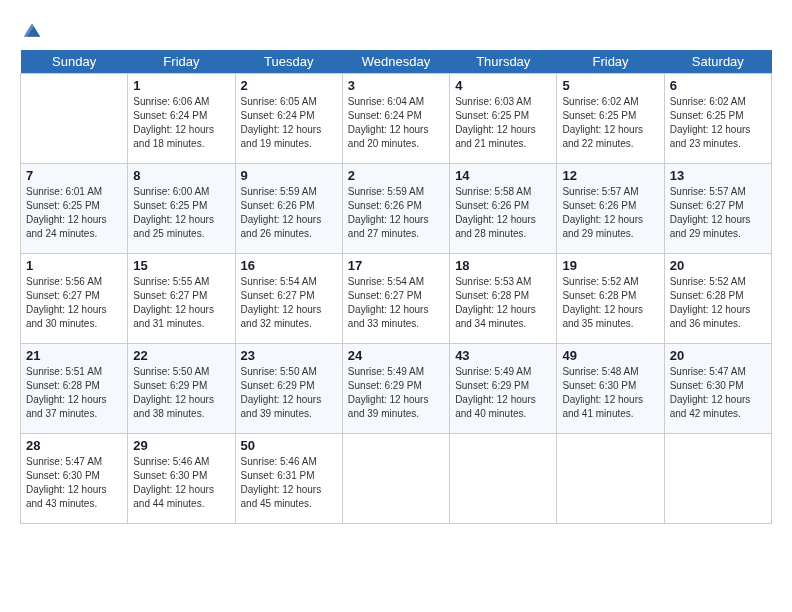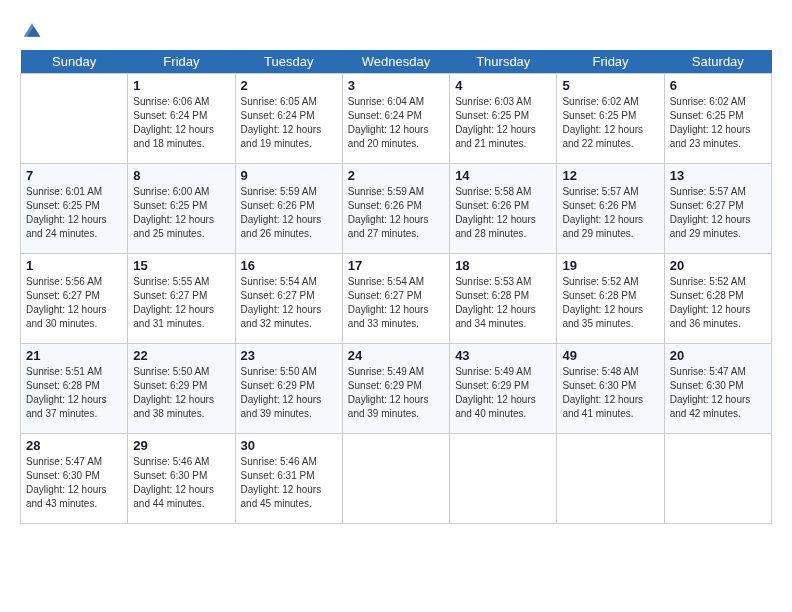--- a/index.html
+++ b/index.html
@@ -247,21 +247,21 @@
       <tr>
         <td>
           <span class="day-number">28</span>
           <div class="day-info">Sunrise: 5:47 AM<br>Sunset: 6:30 PM<br>Daylight: 12 hours and 43 minutes.</div>
         </td>
         <td>
           <span class="day-number">29</span>
           <div class="day-info">Sunrise: 5:46 AM<br>Sunset: 6:30 PM<br>Daylight: 12 hours and 44 minutes.</div>
         </td>
         <td>
-          <span class="day-number">30</span>
+          <span class="day-number">50</span>
           <div class="day-info">Sunrise: 5:46 AM<br>Sunset: 6:31 PM<br>Daylight: 12 hours and 45 minutes.</div>
         </td>
         <td class="empty-cell"></td>
         <td class="empty-cell"></td>
         <td class="empty-cell"></td>
         <td class="empty-cell"></td>
       </tr>
     </tbody>
 </table>
 

